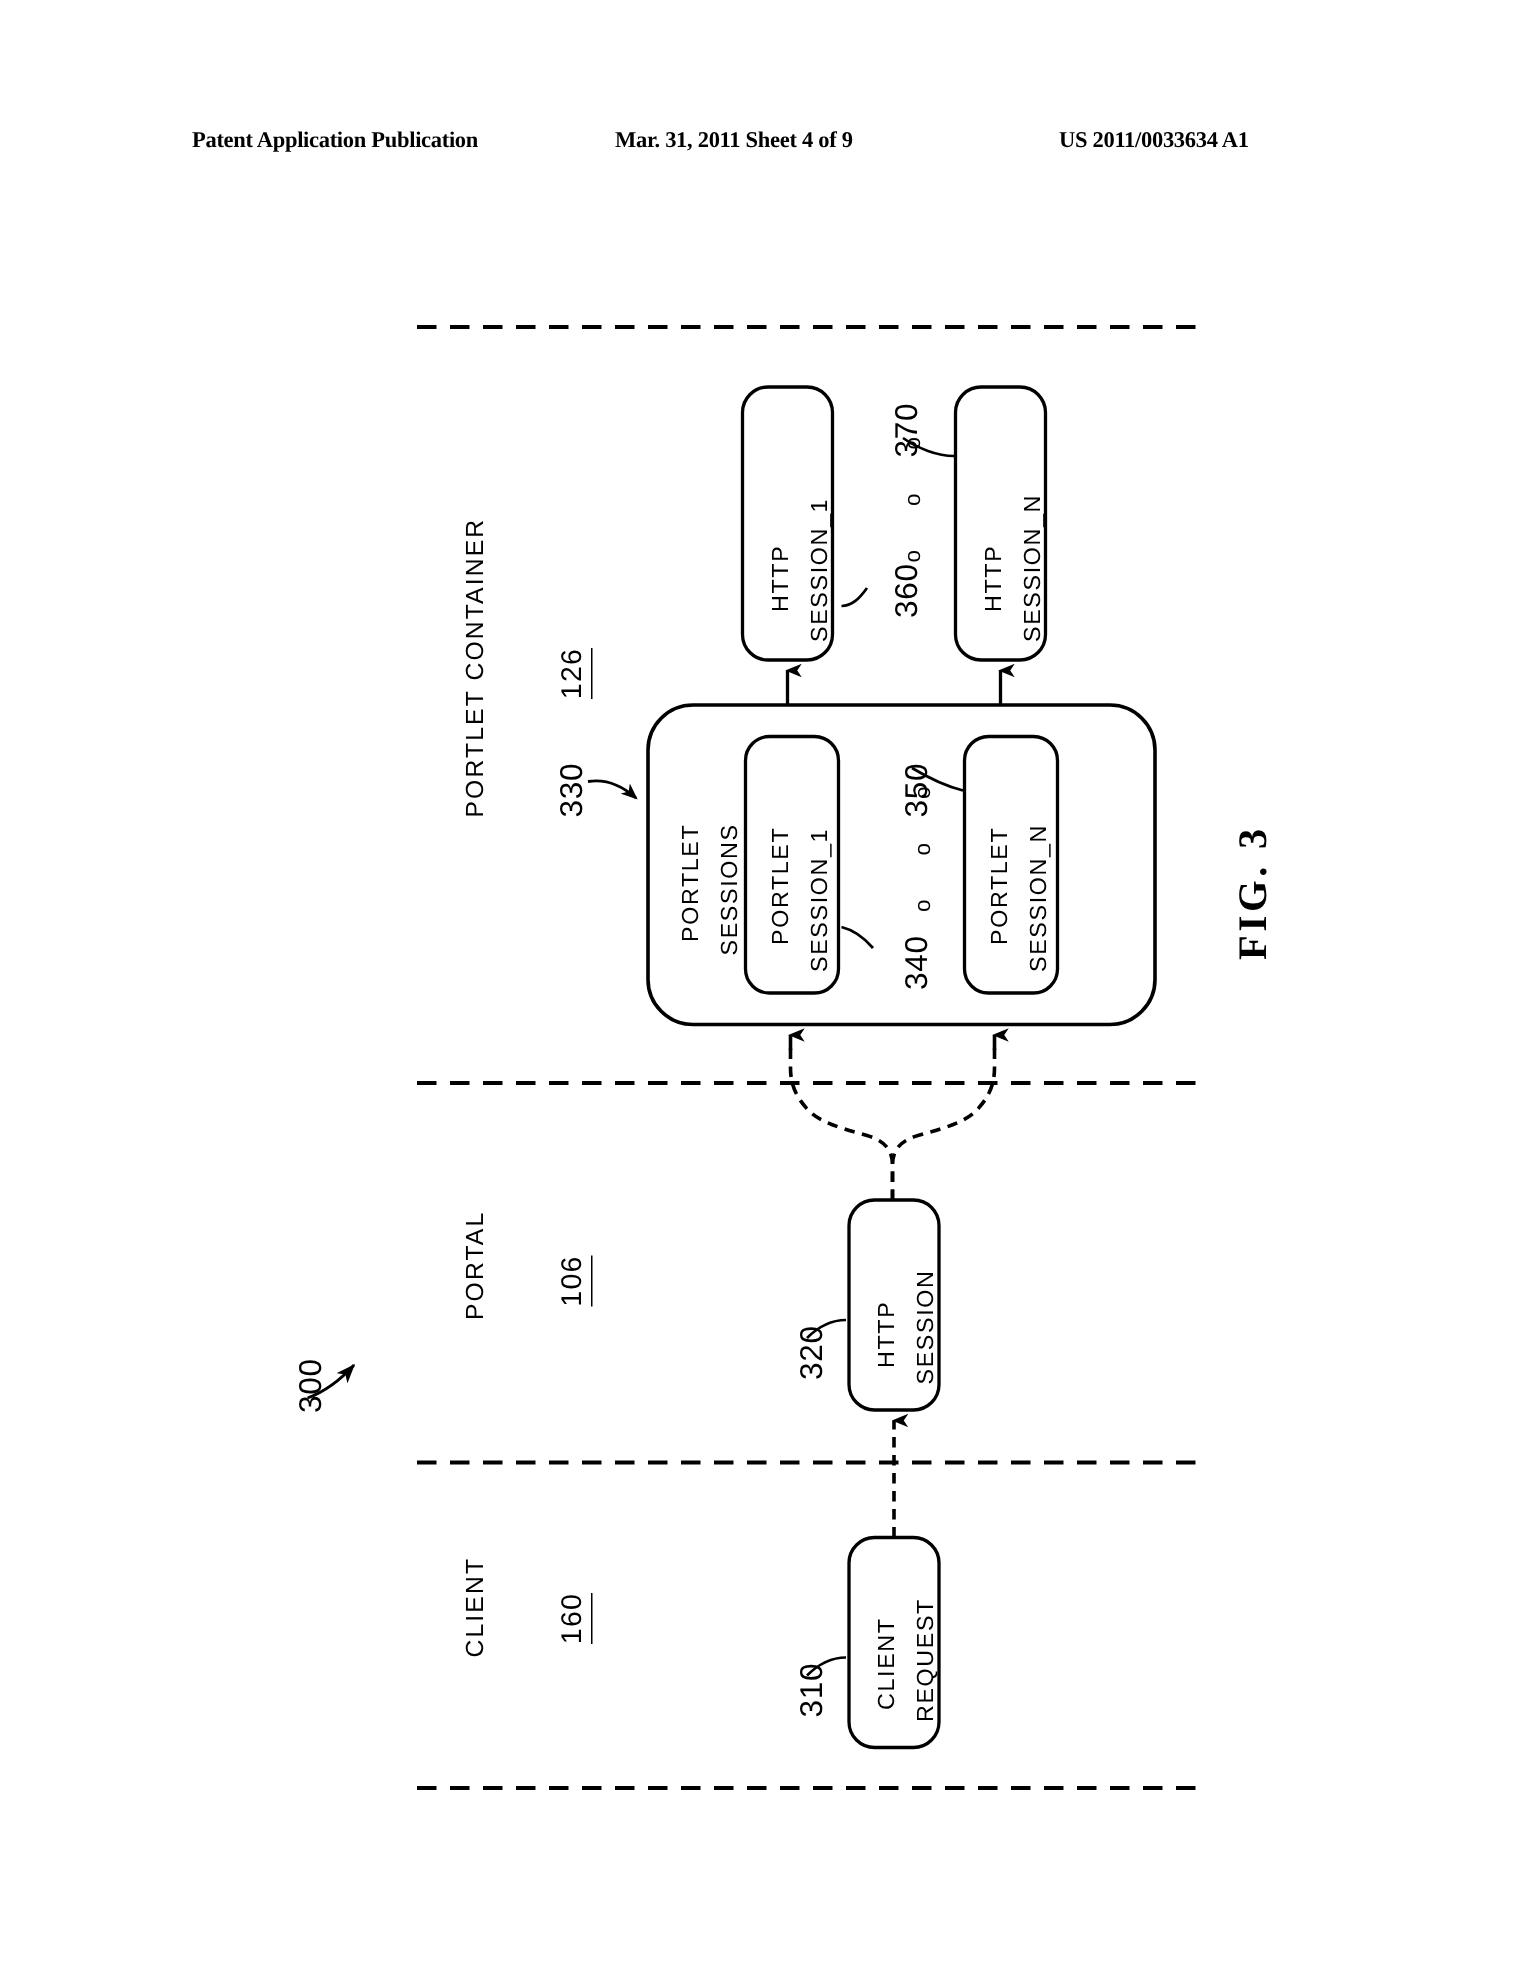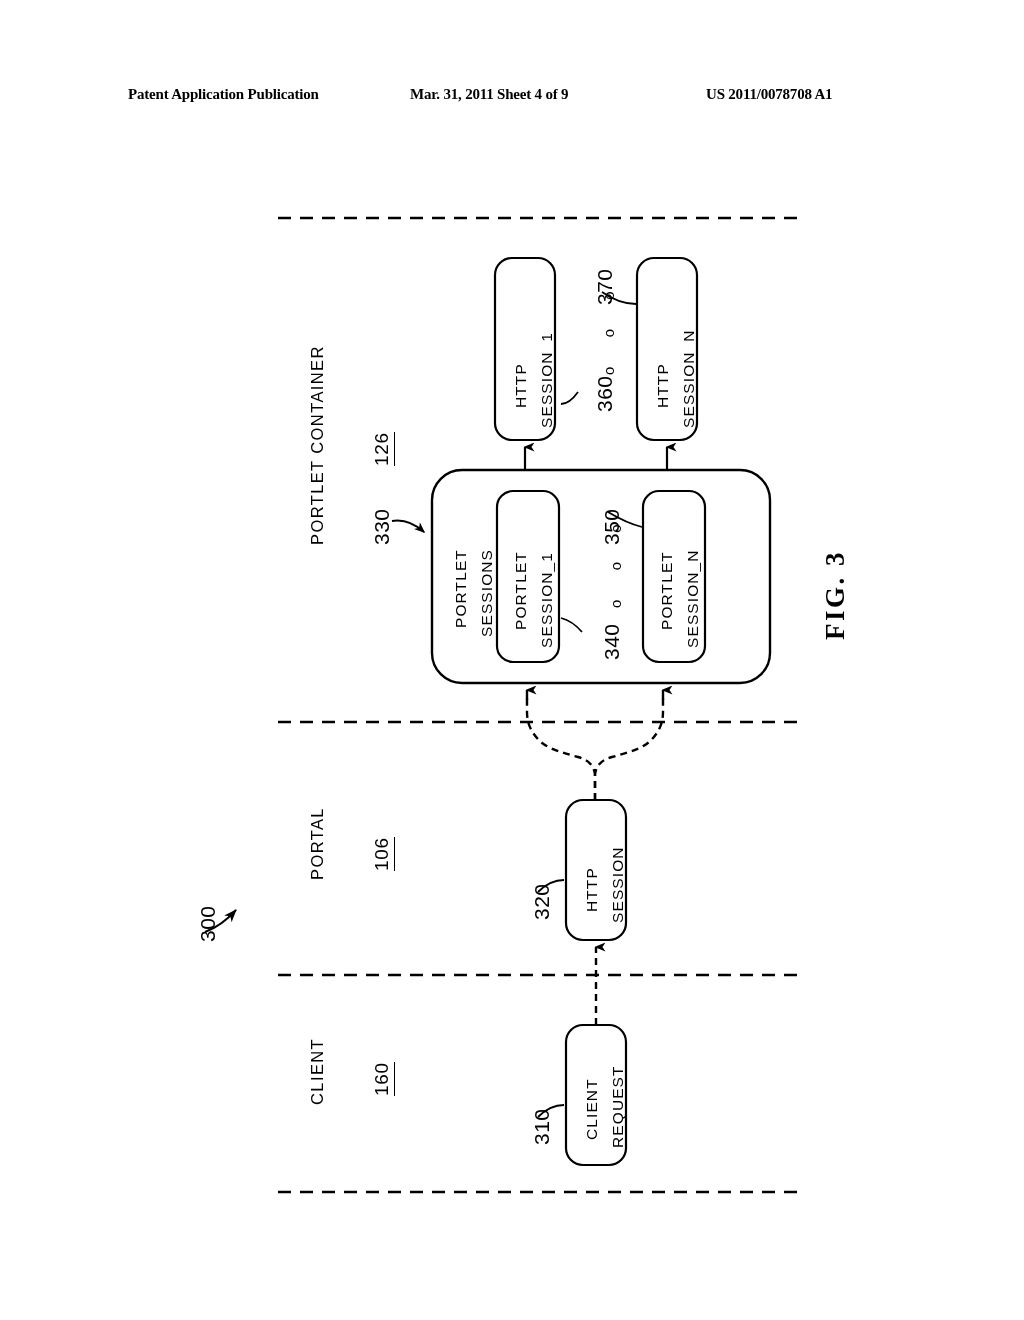--- a/index.html
+++ b/index.html
@@ -110,21 +110,21 @@
     letter-spacing: 7px;
     font-family: "Liberation Sans", sans-serif;
   }
 </style>
 </head>
 <body>
 
 <div id="page-header">
   <span class="hdr-left">Patent Application Publication</span>
   <span class="hdr-mid">Mar. 31, 2011  Sheet 4 of 9</span>
-  <span class="hdr-right">US 2011/0078708 A1</span>
+  <span class="hdr-right">US 2011/0033634 A1</span>
 </div>
 
 <div id="diagram">
   <svg viewBox="0 0 1024 1320" xmlns="http://www.w3.org/2000/svg">
     <defs>
       <marker id="arrowUp" markerWidth="9" markerHeight="11" refX="4.5" refY="1.5" orient="auto" markerUnits="userSpaceOnUse">
         <path d="M4.5,0 L9,11 L4.5,8 L0,11 Z" fill="#000"></path>
       </marker>
       <marker id="arrowRight" markerWidth="11" markerHeight="9" refX="9.5" refY="4.5" orient="auto" markerUnits="userSpaceOnUse">
         <path d="M11,4.5 L0,9 L3,4.5 L0,0 Z" fill="#000"></path>

